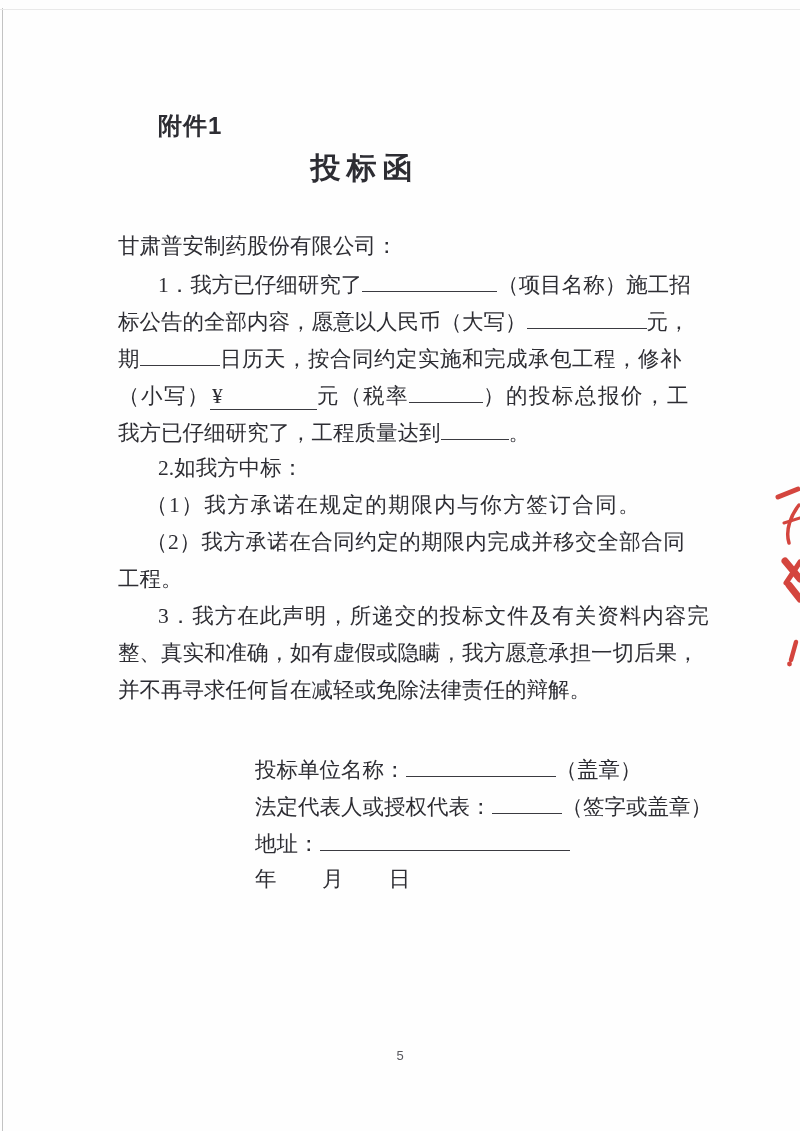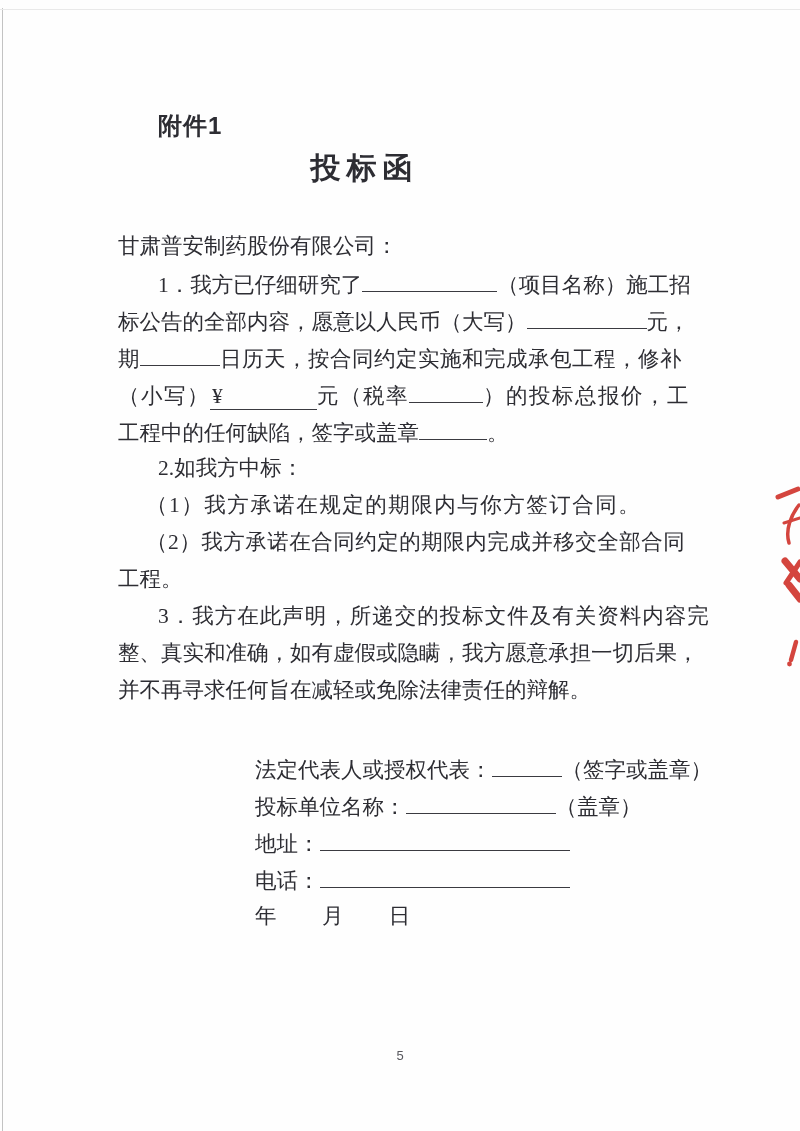--- a/index.html
+++ b/index.html
@@ -62,21 +62,21 @@
   <div class="line">
     <span>标公告的全部内容，愿意以人民币（大写）</span><span class="blank w120"></span><span>元，</span>
   </div>
   <div class="line ls05">
     <span>期</span><span class="blank w80"></span><span>日历天，按合同约定实施和完成承包工程，修补</span>
   </div>
   <div class="line ls15">
     <span>（小写）</span><span class="blank w105"><span>¥</span></span><span>元（税率</span><span class="blank w74"></span><span>）的投标总报价，工</span>
   </div>
   <div class="line">
-    <span>工程中的任何缺陷，签字或盖章</span><span class="blank w68"></span><span>。</span>
+    <span>我方已仔细研究了，工程质量达到</span><span class="blank w68"></span><span>。</span>
   </div>
   <div class="line ind2">
     <span>2.如我方中标：</span>
   </div>
   <div class="line ind1 ls15">
     <span>（1）我方承诺在规定的期限内与你方签订合同。</span>
   </div>
   <div class="line ind1 ls05">
     <span>（2）我方承诺在合同约定的期限内完成并移交全部合同</span>
   </div>
@@ -89,30 +89,27 @@
   <div class="line">
     <span>整、真实和准确，如有虚假或隐瞒，我方愿意承担一切后果，</span>
   </div>
   <div class="line">
     <span>并不再寻求任何旨在减轻或免除法律责任的辩解。</span>
   </div>
 </div>
 
 <div class="signature">
   <div class="sig-line">
+    <span>投标单位名称：</span><span class="blank w150"></span><span>（盖章）</span>
+  </div>
+  <div class="sig-line">
     <span>法定代表人或授权代表：</span><span class="blank w70"></span><span>（签字或盖章）</span>
   </div>
   <div class="sig-line">
-    <span>投标单位名称：</span><span class="blank w150"></span><span>（盖章）</span>
-  </div>
-  <div class="sig-line">
     <span>地址：</span><span class="blank w250"></span>
-  </div>
-  <div class="sig-line">
-    <span>电话：</span><span class="blank w250"></span>
   </div>
   <div class="date-line">年 月 日</div>
 </div>
 
 <div class="page-number">5</div>
 
 <svg class="red-marks" viewBox="750 480 50 200" xmlns="http://www.w3.org/2000/svg">
   <g stroke="#d4453e" fill="none" stroke-linecap="round">
     <path d="M778,497 L798,489" stroke-width="5"></path>
     <path d="M799,505 C791,515 785,530 789,543" stroke-width="3.5"></path>

